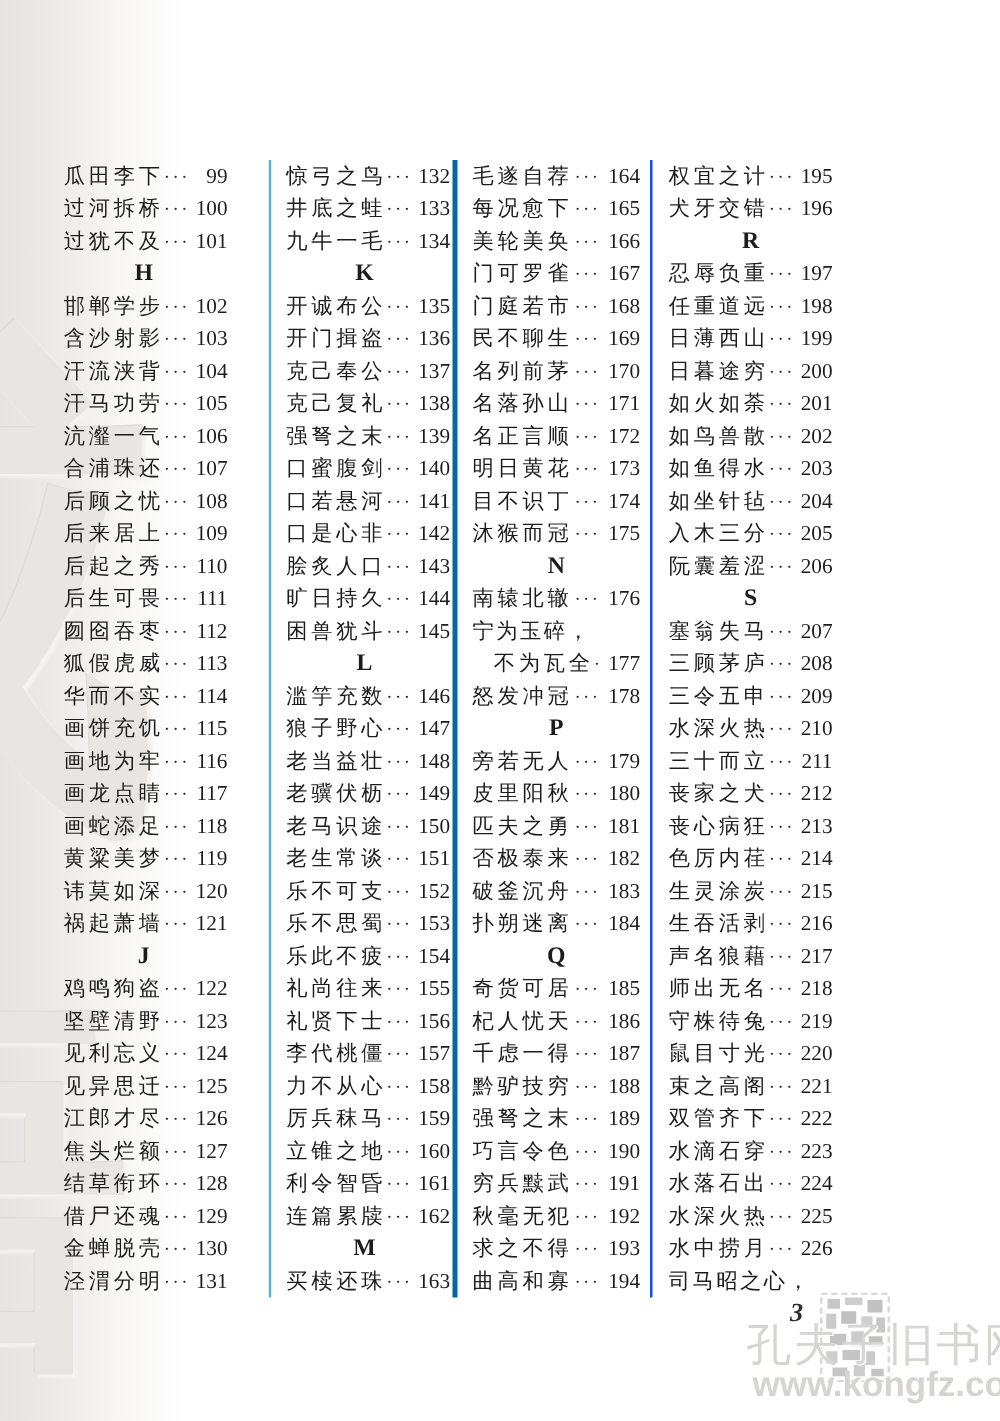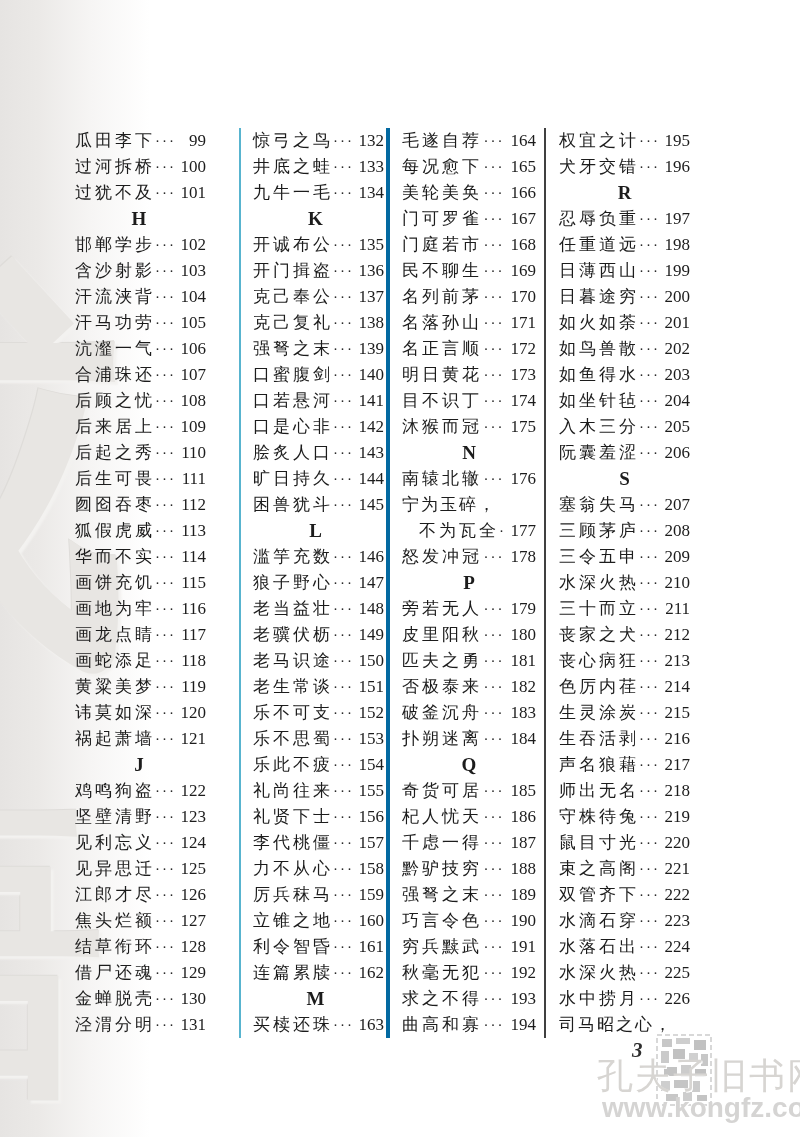--- a/index.html
+++ b/index.html
@@ -28,29 +28,29 @@
     pointer-events:none;
     user-select:none;
   }
   #ghost-1{font-size:430px;left:-300px;top:255px;}
   #ghost-2{font-size:310px;left:-205px;top:800px;}
 
   
   #toc{
     position:absolute;left:0;top:128px;
     width:800px;
-    padding-left:75px;
+    padding-left:51px;
     display:flex;
     box-sizing:border-box;
   }
   .col{box-sizing:border-box;}
   .col1{width:138px;padding-right:10px;}
   .col2{width:147px;border-left:2px solid #58b4cf;padding-left:12px;padding-right:8px;margin-left:26px;}
   .col3{width:158px;border-left:4px solid #0369a1;padding-left:12px;padding-right:8px;}
-  .col4{width:150px;border-left:2px solid #404040;padding-left:13px;padding-right:4px;}
+  .col4{width:150px;border-left:2px solid #1d4ed8;padding-left:13px;padding-right:4px;}
   .row{
     height:26px;line-height:26px;
     display:flex;align-items:baseline;
     font-size:17px;
     white-space:nowrap;
   }
   .row .term{letter-spacing:3px;flex:0 0 auto;}
   .row .dots{flex:1 1 auto;text-align:center;letter-spacing:2px;color:#2a2a2a;font-size:15px;}
   .row .num{flex:0 0 auto;min-width:30px;text-align:right;font-size:17px;}
   .row.section{display:block;text-align:center;font-weight:bold;font-size:19px;font-family:"Liberation Serif","DejaVu Serif",serif;}

